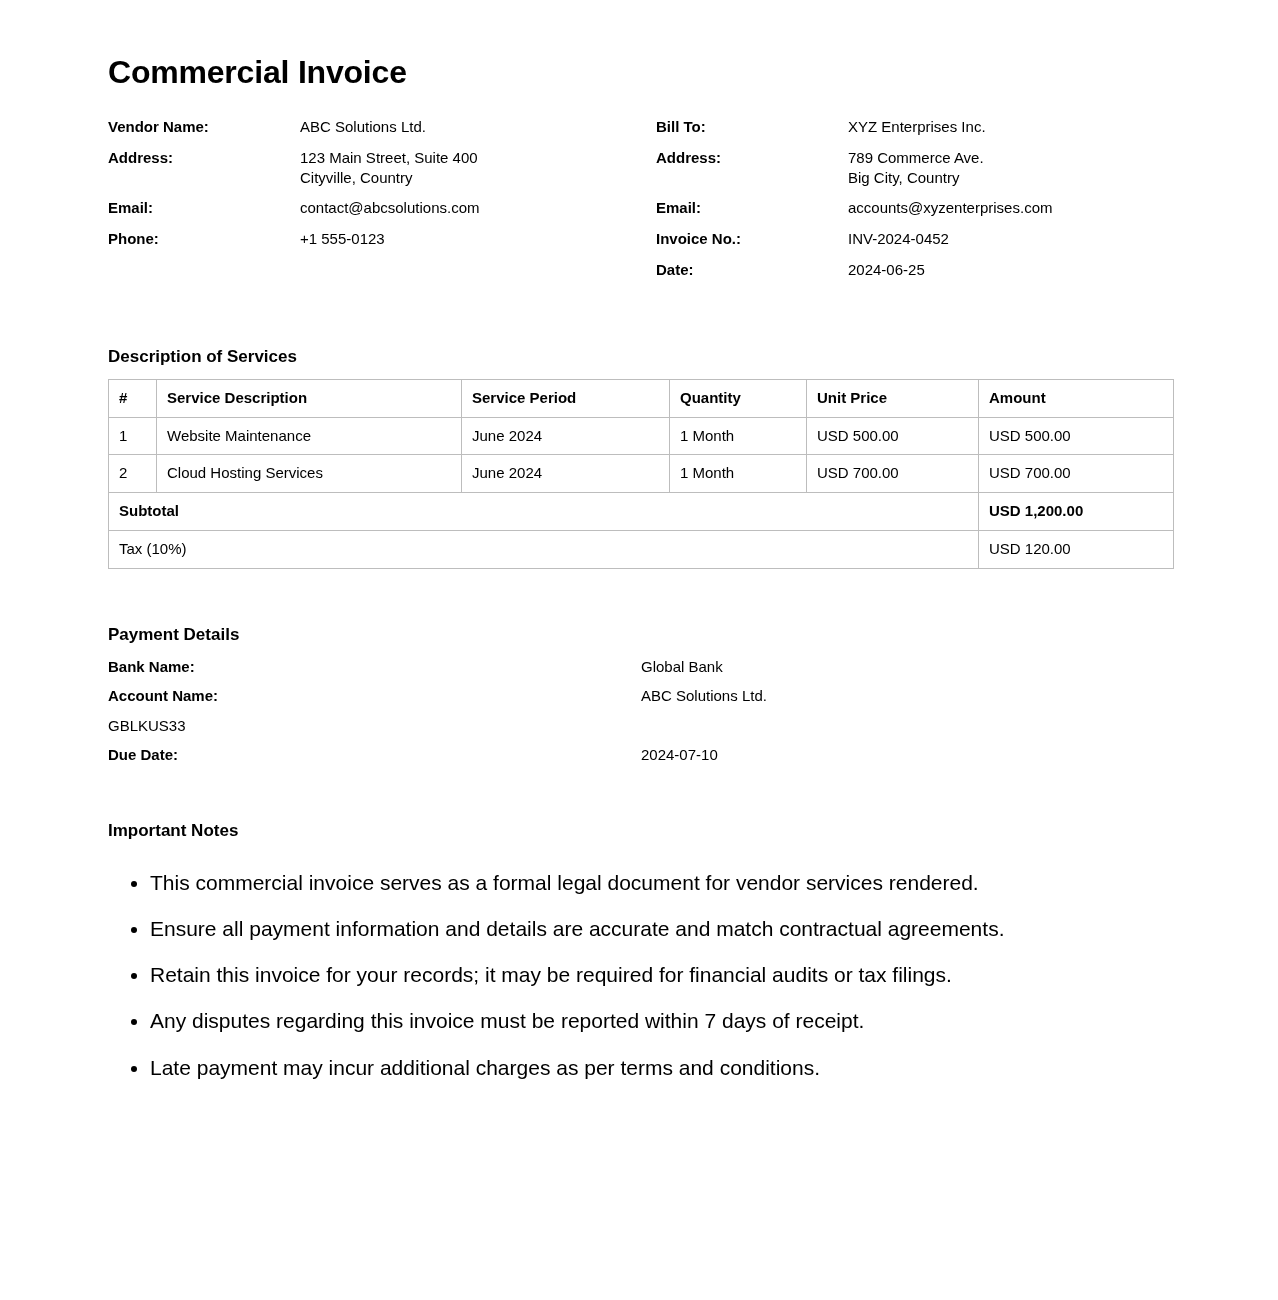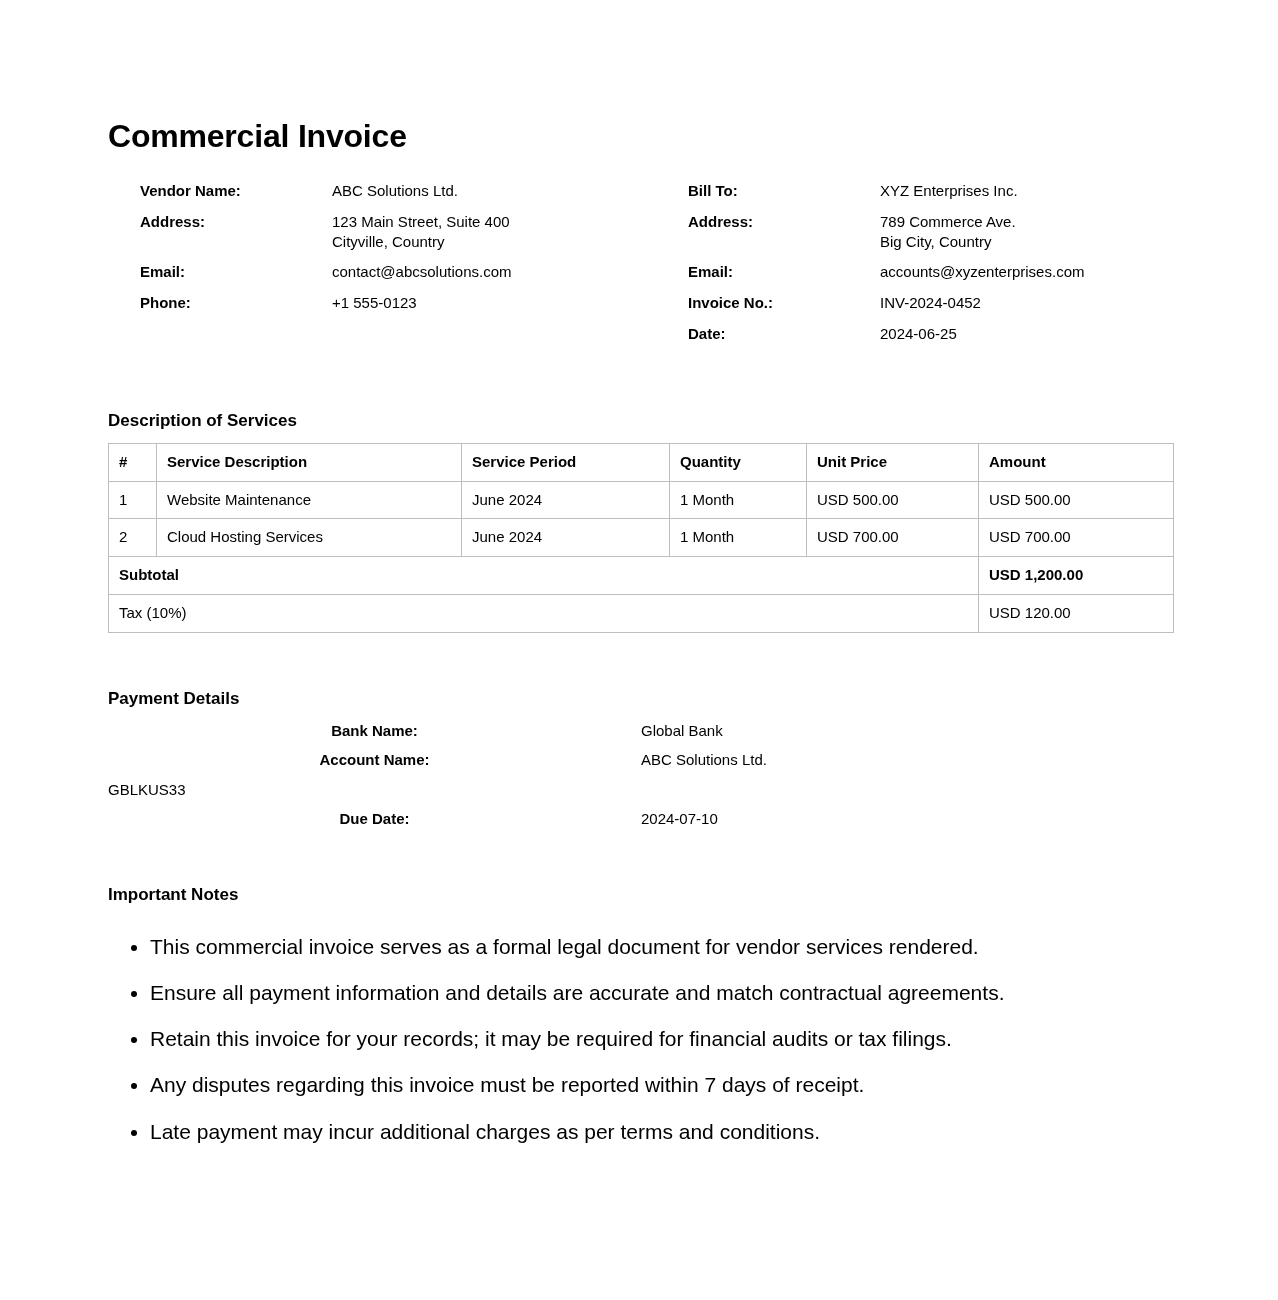--- a/index.html
+++ b/index.html
@@ -8,34 +8,33 @@
     background: #ffffff;
   }
   body {
     width: 1278px;
     min-height: 1300px;
     font-family: "Liberation Sans", sans-serif;
     color: #000000;
     font-size: 15px;
   }
   .page {
-    padding: 118px 105px 0 108px;
+    padding: 54px 105px 0 108px;
     box-sizing: border-box;
   }
   h1.doc-title {
     font-size: 32px;
     font-weight: bold;
     margin: 0 0 26px 0;
     letter-spacing: -0.2px;
   }
   
   .parties {
     display: flex;
     width: 1065px;
-    margin-left: 32px;
   }
   .party-col {
     width: 548px;
     flex: none;
   }
   .party-row {
     display: flex;
     margin-bottom: 11px;
     line-height: 1.32;
   }
@@ -94,21 +93,20 @@
     font-weight: bold;
   }
   td.sum-value.normal {
     font-weight: normal;
   }
   
   .payment-row {
     display: flex;
     margin-bottom: 10px;
     line-height: 1.3;
-    text-align: center;
   }
   .payment-label {
     width: 533px;
     flex: none;
     font-weight: bold;
     font-size: 15px;
   }
   .payment-value {
     font-size: 15px;
   }

